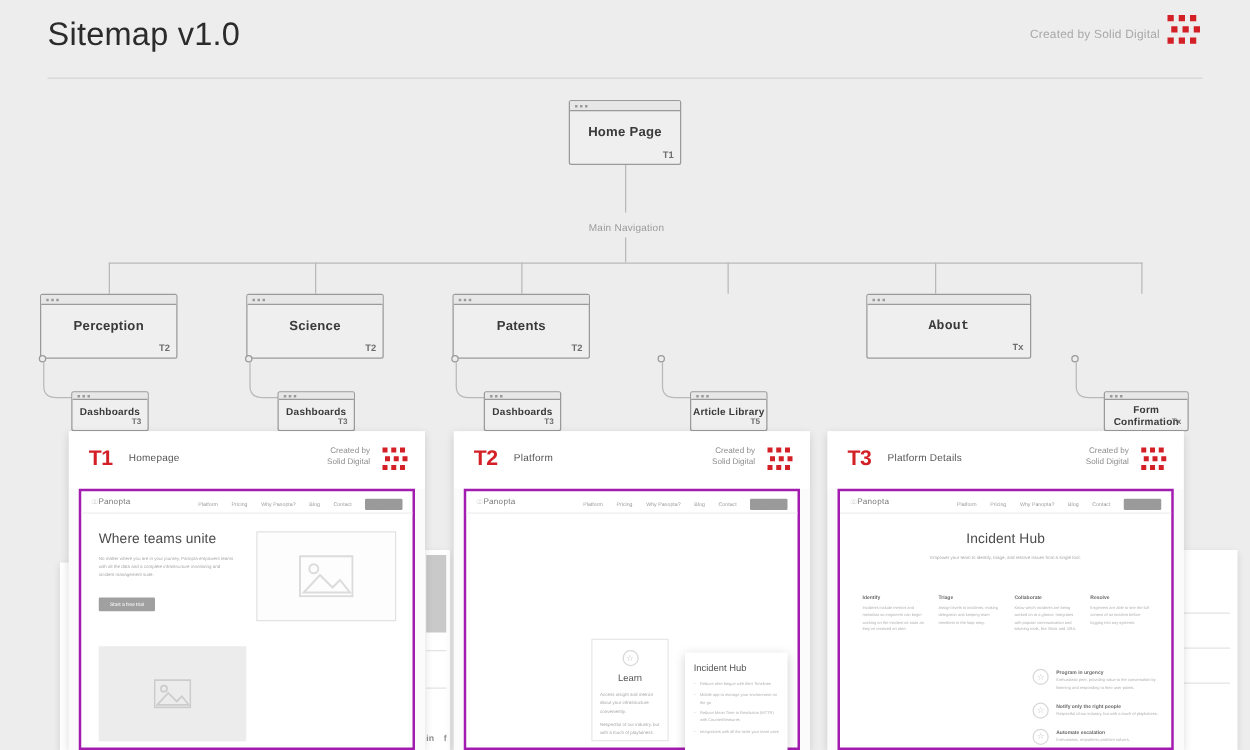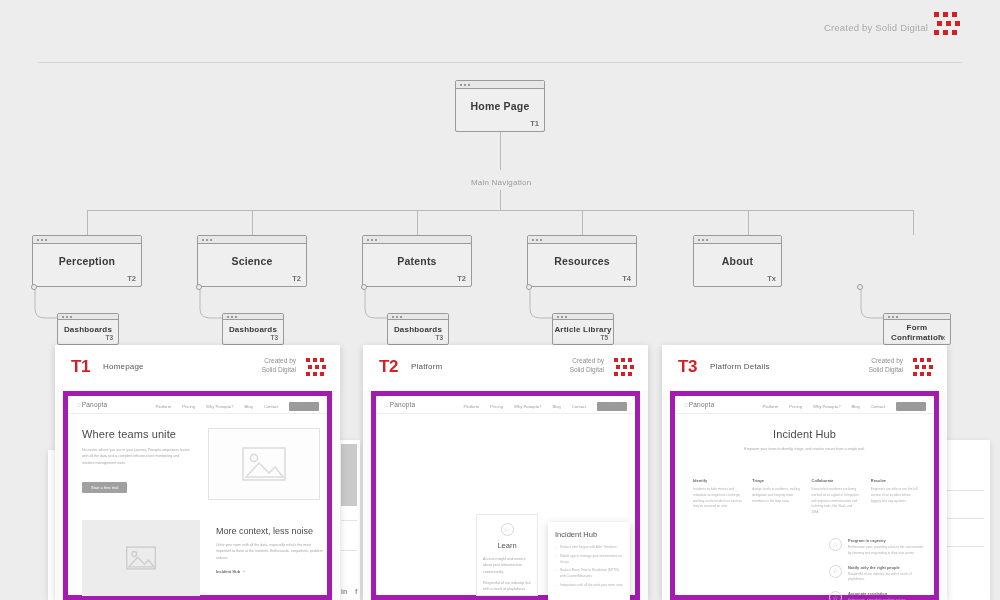--- a/index.html
+++ b/index.html
@@ -79,21 +79,21 @@
   .card-sub {
     position:absolute; left:48px; top:17px;
     font-size:8px; color:#555; letter-spacing:.2px;text-align:center;
   }
   .card-credit {
     position:absolute; right:44px; top:12px; text-align:right;
     font-size:6.5px; color:#8e8e8e; line-height:1.35; white-space:nowrap;
   }
   .card-body { background:#fbfbfb; position:absolute; left:0; right:0; bottom:0; top:46px; }
 
-  .mock { position:absolute; left:8px; right:8px; top:0; bottom:0; background:#fff; border:5px solid #a21caf; }
+  .mock { position:absolute; left:8px; right:8px; top:0; bottom:0; background:#fff; border:2px solid #a21caf; }
   .mock-nav { height:18px; border-bottom:1px solid #eee; position:relative; }
   .brand { position:absolute; left:8px; top:5px; font-size:6.5px; color:#777; letter-spacing:.2px; }
   .brand .bglyph { color:#9a9a9a; letter-spacing:-2px; margin-right:2px; }
   .navlinks { position:absolute; right:8px; top:6px; display:flex; align-items:center; gap:11px; }
   .navlinks span { font-size:4.2px; color:#9c9c9c; white-space:nowrap; }
   .navbtn {
     background:#9a9a9a; color:#fff; font-size:3.8px; padding:2px 6px; border-radius:1px; white-space:nowrap;
   }
 
   .h1 { font-size:11px; color:#4a4a4a; font-weight:400; letter-spacing:.1px; }
@@ -123,20 +123,21 @@
   }
   .bgstrip { position:absolute; background:#d8d8d8; }
   .bgline { position:absolute; height:1px; background:#e4e4e4; }
   .social { position:absolute; font-size:7px; color:#8f8f8f; font-weight:700; }
 </style>
 </head>
 <body>
 
 <div id="stage">
 
+  <div class="hdr-title">Sitemap v1.0</div>
   <div class="hdr-credit">Created by Solid Digital</div>
   <div class="dotlogo" style="right:38px; top:12px;">
     <i style="left:0px;  top:0px;  width:5px; height:5px;"></i>
     <i style="left:9px;  top:0px;  width:5px; height:5px;"></i>
     <i style="left:18px; top:0px;  width:5px; height:5px;"></i>
     <i style="left:3px;  top:9px;  width:5px; height:5px;"></i>
     <i style="left:12px; top:9px;  width:5px; height:5px;"></i>
     <i style="left:21px; top:9px;  width:5px; height:5px;"></i>
     <i style="left:0px;  top:18px; width:5px; height:5px;"></i>
     <i style="left:9px;  top:18px; width:5px; height:5px;"></i>
@@ -187,30 +188,21 @@
   </div>
   <div class="node" style="left:362px; top:235px; width:110px; height:52px;">
     <div class="bar">
         <u></u>
         <u></u>
         <u></u>
       </div>
     <div class="nm" style="top:19px;">Patents</div>
     <div class="tg">T2</div>
   </div>
-  <div class="node" style="left:527px; top:235px; width:110px; height:52px;">
-    <div class="bar">
-        <u></u>
-        <u></u>
-        <u></u>
-      </div>
-    <div class="nm" style="top:19px;">Resources</div>
-    <div class="tg">T4</div>
-  </div>
-  <div class="node" style="left:693px; top:235px; width:89px; height:52px;">
+  <div class="node" style="left:693px; top:235px; width:132px; height:52px;font-family:Liberation Mono, monospace;">
     <div class="bar">
         <u></u>
         <u></u>
         <u></u>
       </div>
     <div class="nm" style="top:19px;">About</div>
     <div class="tg">Tx</div>
   </div>
 
   <div class="elbow" style="left:32px; top:287px;">
@@ -367,28 +359,20 @@
             </svg>
         </div>
 
         <div class="greybox imgph" style="position:absolute; left:14px; top:124px; width:118px; height:76px; background:#ececec; border:none;">
           <svg width="30" height="24" viewBox="0 0 44 34">
               <rect x="1" y="1" width="42" height="32" fill="none" stroke="#cccccc" stroke-width="2"></rect>
               <circle cx="12" cy="11" r="3.6" fill="none" stroke="#cccccc" stroke-width="2"></circle>
               <path d="M4 30 L17 16 L27 26 L33 20 L41 30 Z" fill="none" stroke="#cccccc" stroke-width="2"></path>
             </svg>
         </div>
-        <div style="position:absolute; left:148px; top:130px; width:108px;">
-          <div class="h2">More context, less noise</div>
-          <div class="ptxt" style="margin-top:6px;">Unite your team with all the data, especially what's the most important to them at the moment. Enthusiastic, empathetic problem solvers.</div>
-          <div style="margin-top:8px; display:flex; gap:3px; align-items:center;">
-            <span class="lbl-b">Incident Hub</span>
-            <span class="lbl-b">›</span>
-          </div>
-        </div>
       </div>
     </div>
   </div>
 
   <div class="card" style="left:363px; top:345px; width:285px; height:255px;">
     <div class="card-head">
       <div class="card-tag">T2</div>
       <div class="card-sub">Platform</div>
       <div class="card-credit">
         <div>Created by</div>

